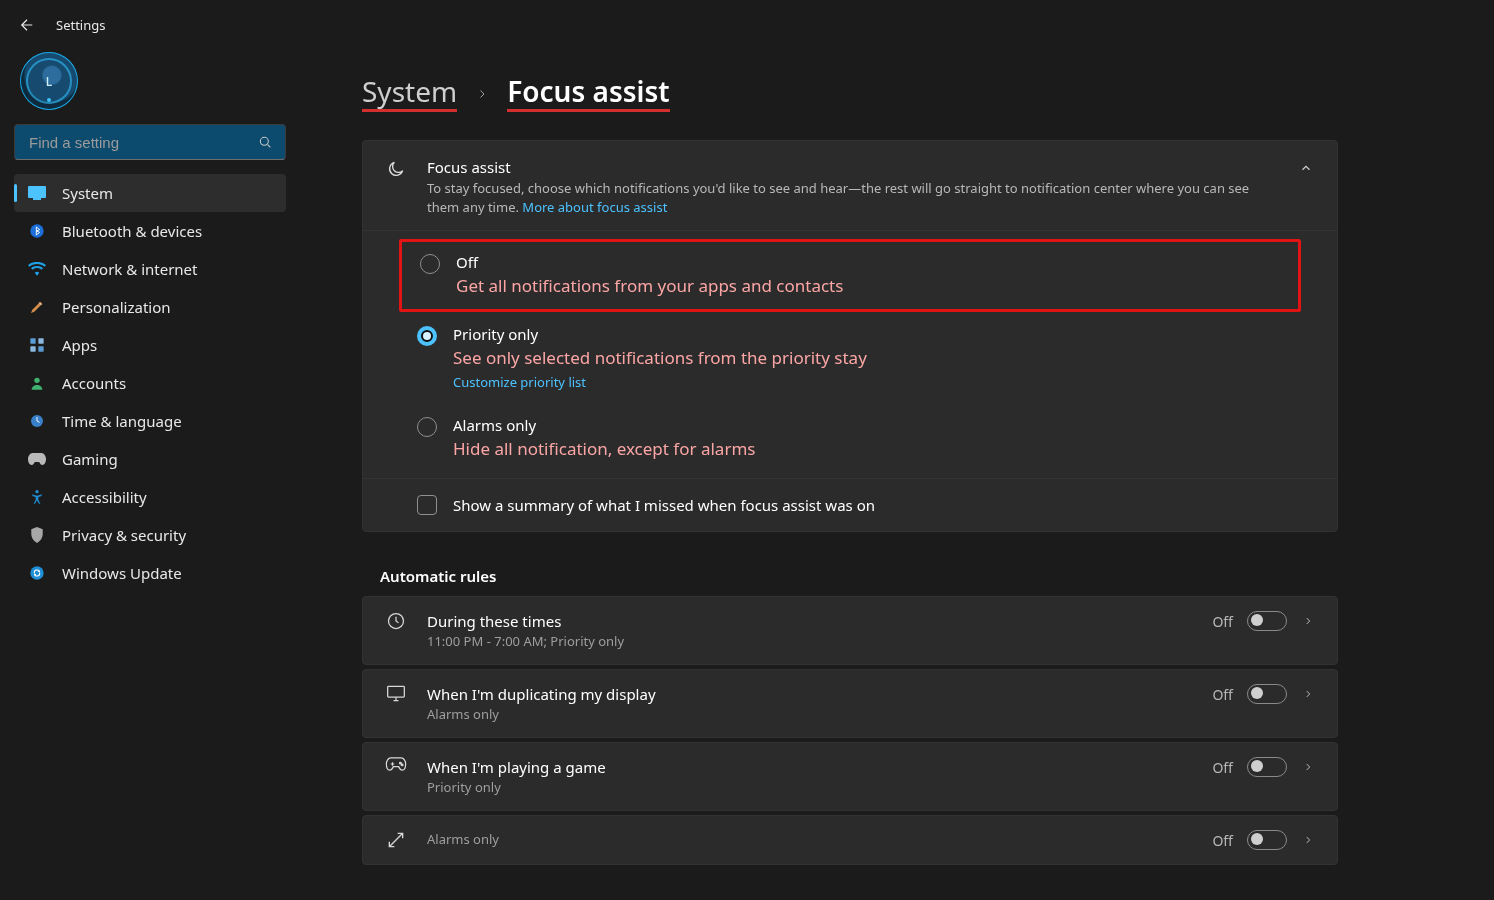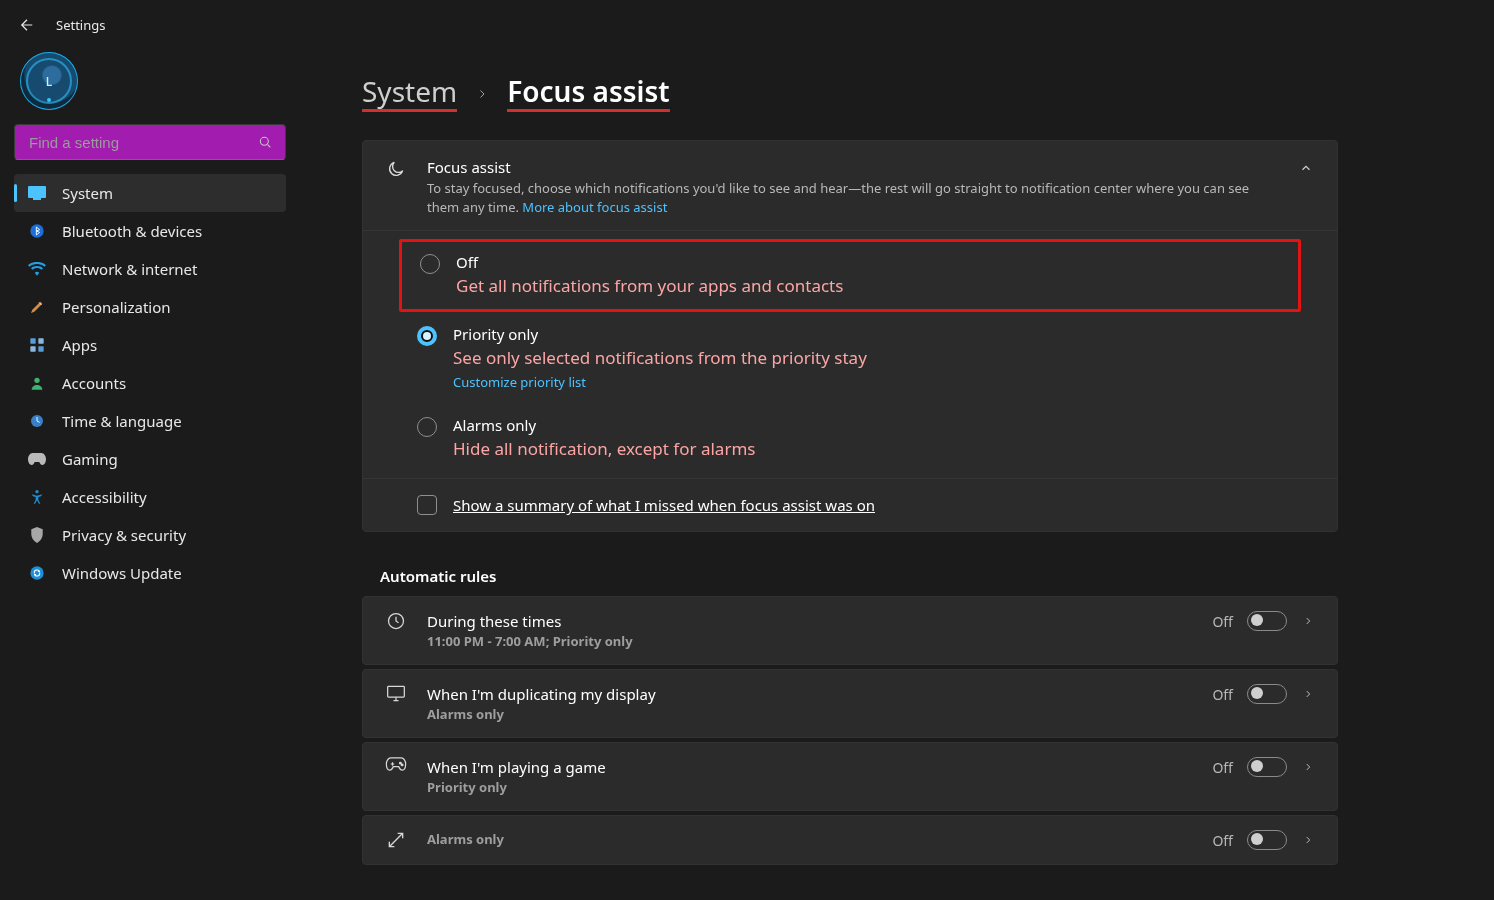--- a/index.html
+++ b/index.html
@@ -58,21 +58,21 @@
     opacity:0.65;
   }
   .avatar-l {
     position:absolute; top:50%; left:50%; transform:translate(-50%,-50%);
     font-size:12px; color:#cfefff; font-weight:500;
   }
   .avatar-dot {position:absolute; bottom:8px; left:50%; transform:translateX(-50%); width:4px; height:4px; border-radius:50%; background:#3bc2f6;}
 
   .search-box {
     display:flex; align-items:center;
-    background:#a21caf;
+    background:#0c4a6e;
     border:1px solid #3a3a3a;
     border-bottom:1px solid #6d6d6d;
     border-radius:4px;
     padding:0 12px;
     height:36px;
     margin-bottom:14px;
   }
   .search-box input {
     flex:1;
     background:transparent;
@@ -176,21 +176,20 @@
     content:""; position:absolute; inset:2px; border-radius:50%; background:#d8f2ff;
   }
   .radio-text .rt-title { font-size:15px; color:#ffffff; margin-bottom:2px; }
   .radio-text .rt-desc { font-size:17px; color:#fca5a5;text-align:right; }
   .radio-text .rt-link { font-size:13px; color:#4cc2ff; margin-top:4px; cursor:pointer; }
 
   .checkbox-row {
     display:flex; align-items:center; gap:16px;
     padding:16px 22px 16px 54px;
     background:#2b2b2b;
-    text-decoration:underline;
   }
   .checkbox {
     width:20px; height:20px; flex:0 0 20px;
     border:1px solid #8f8f8f;
     border-radius:4px;
   }
   .checkbox-label { font-size:15px; color:#ffffff; }
 
   .section-title {
     font-size:15px; color:#ffffff; font-weight:600;
@@ -198,21 +197,21 @@
   }
 
   .rule-row {
     display:flex; align-items:flex-start; gap:20px;
     padding:14px 22px;
     margin-bottom:4px;
   }
   .rule-icon { width:22px; display:flex; justify-content:center; color:#d8d8d8; }
   .rule-text { flex:1; }
   .rule-text .rt-title { font-size:15px; color:#ffffff; margin-bottom:1px; }
-  .rule-text .rt-desc  { font-size:13px; color:#9e9e9e;font-weight:bold; }
+  .rule-text .rt-desc  { font-size:13px; color:#9e9e9e; }
   .rule-right { display:flex; align-items:center; gap:14px; }
   .rule-state { font-size:14px; color:#b8b8b8; }
   .toggle {
     width:40px; height:20px; border-radius:10px;
     border:1px solid #8a8a8a;
     position:relative;
   }
   .toggle::after {
     content:""; position:absolute; top:2px; left:3px;
     width:12px; height:12px; border-radius:50%; background:#cfcfcf;

